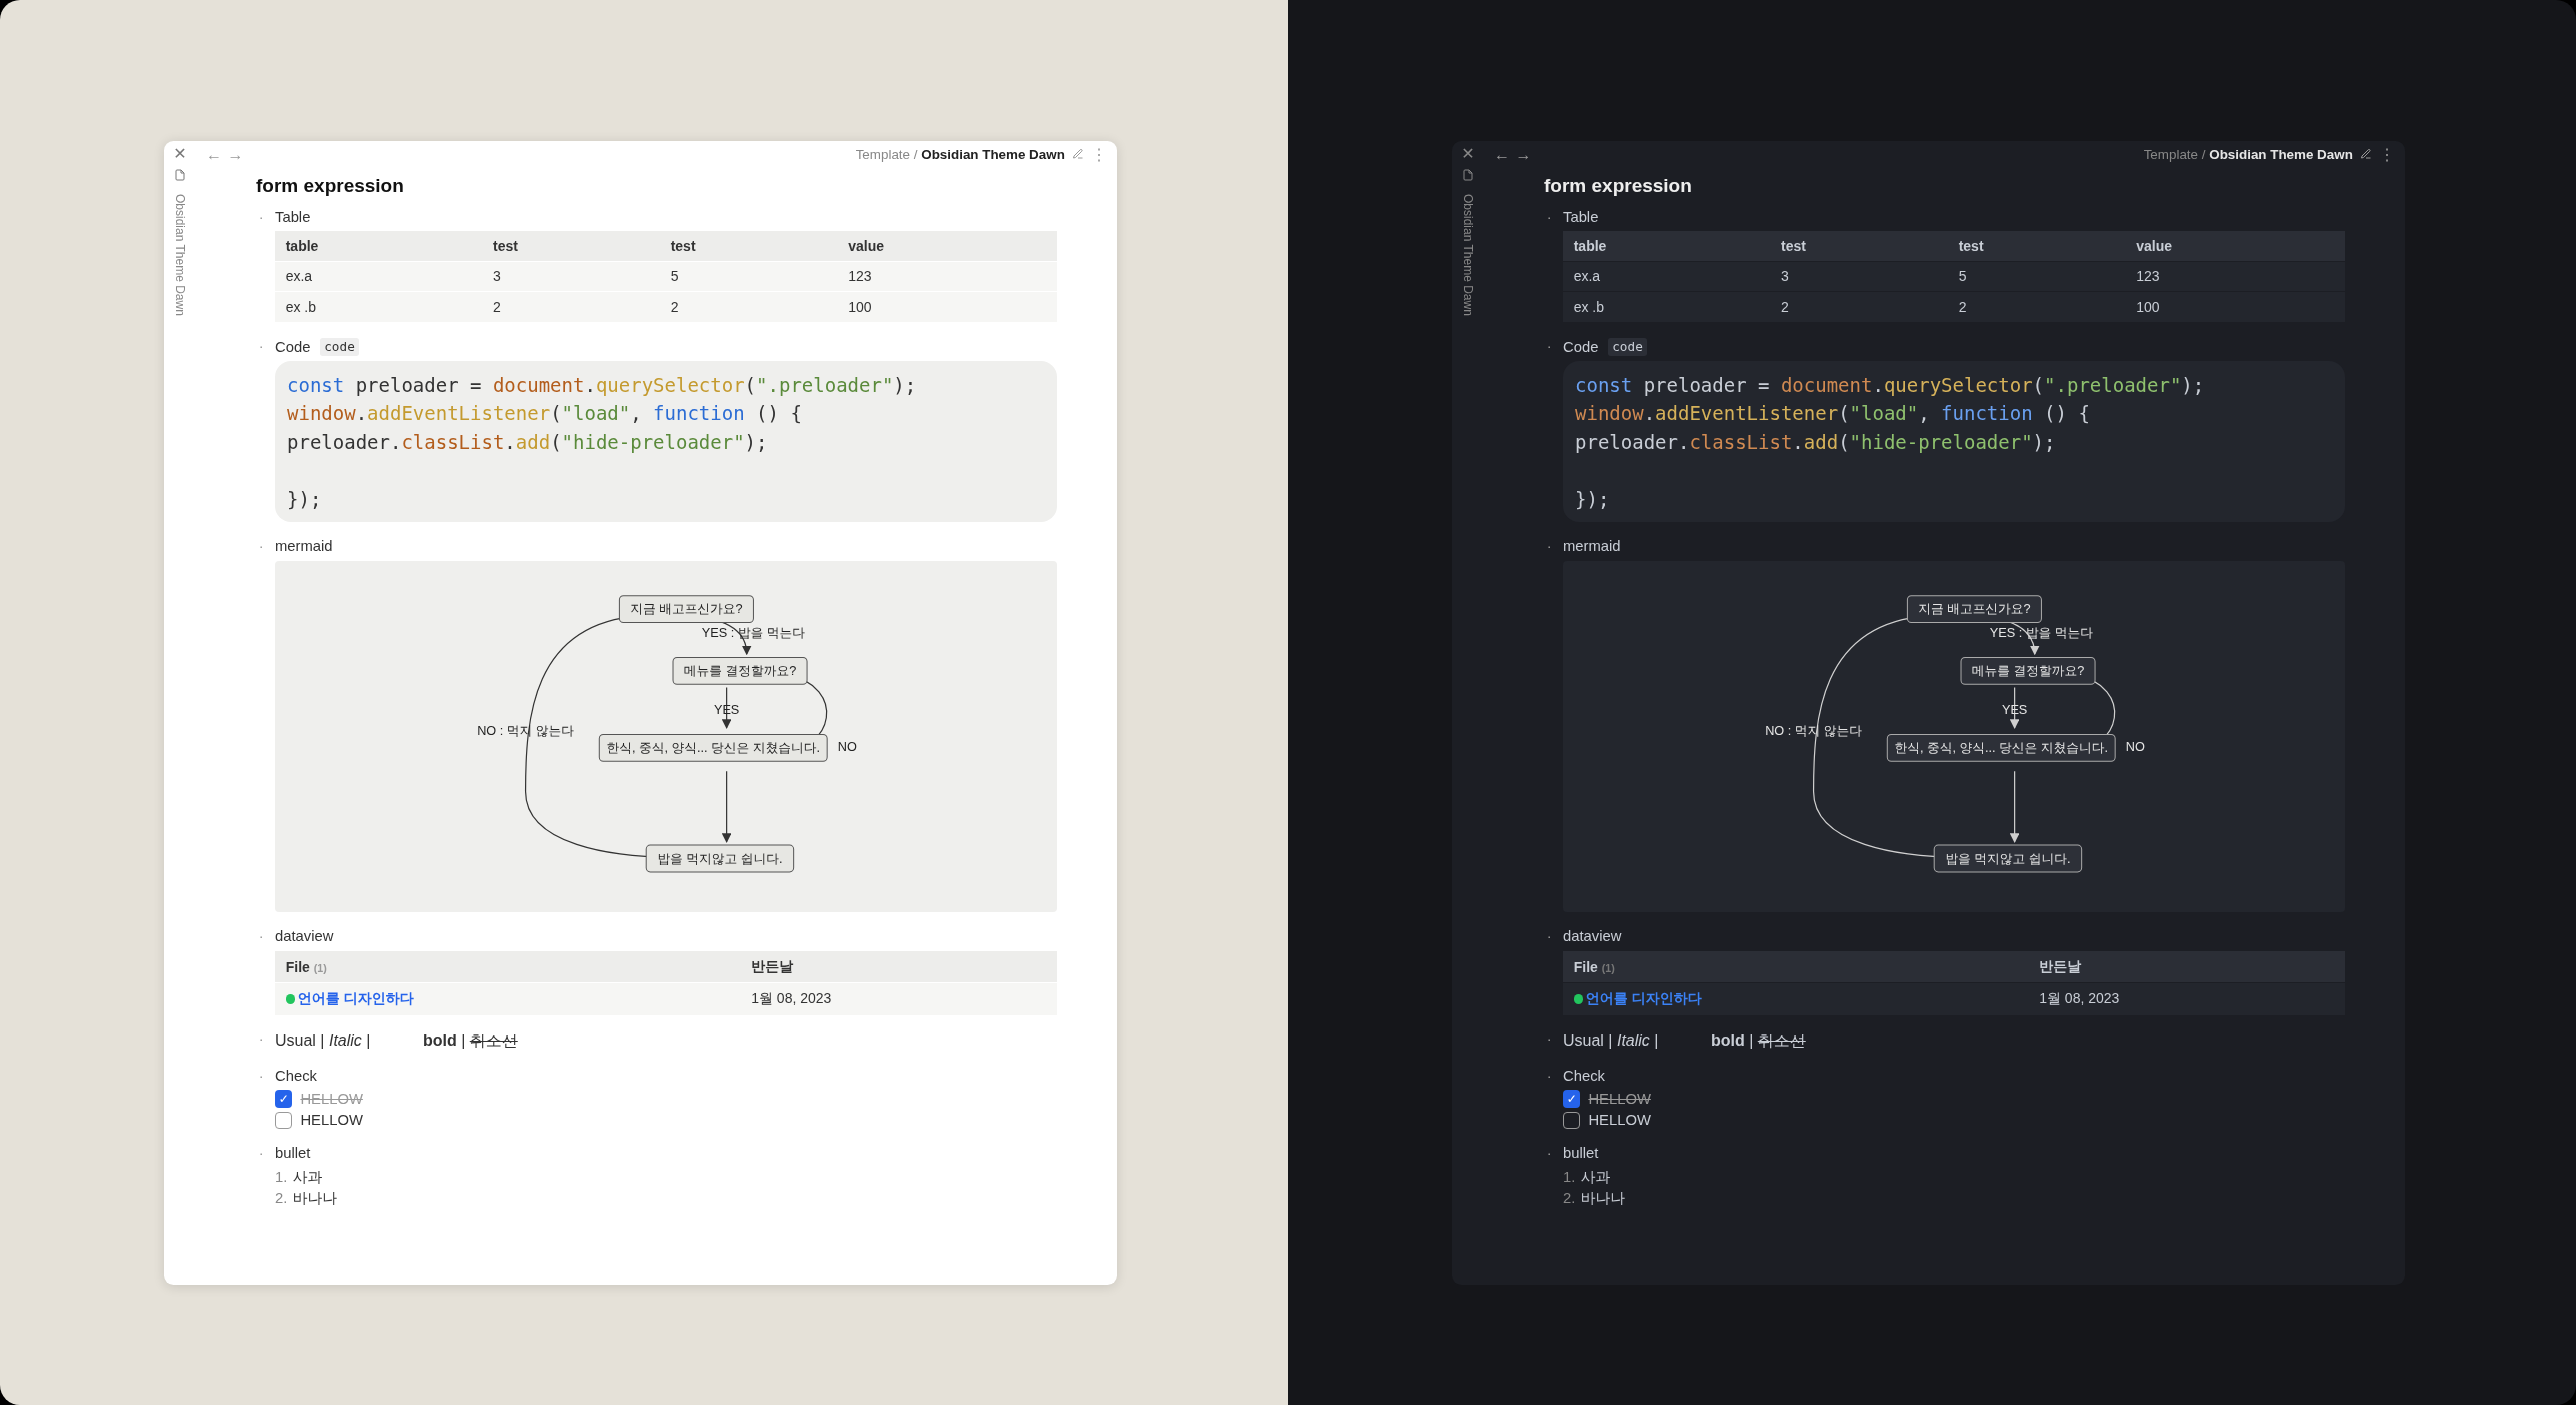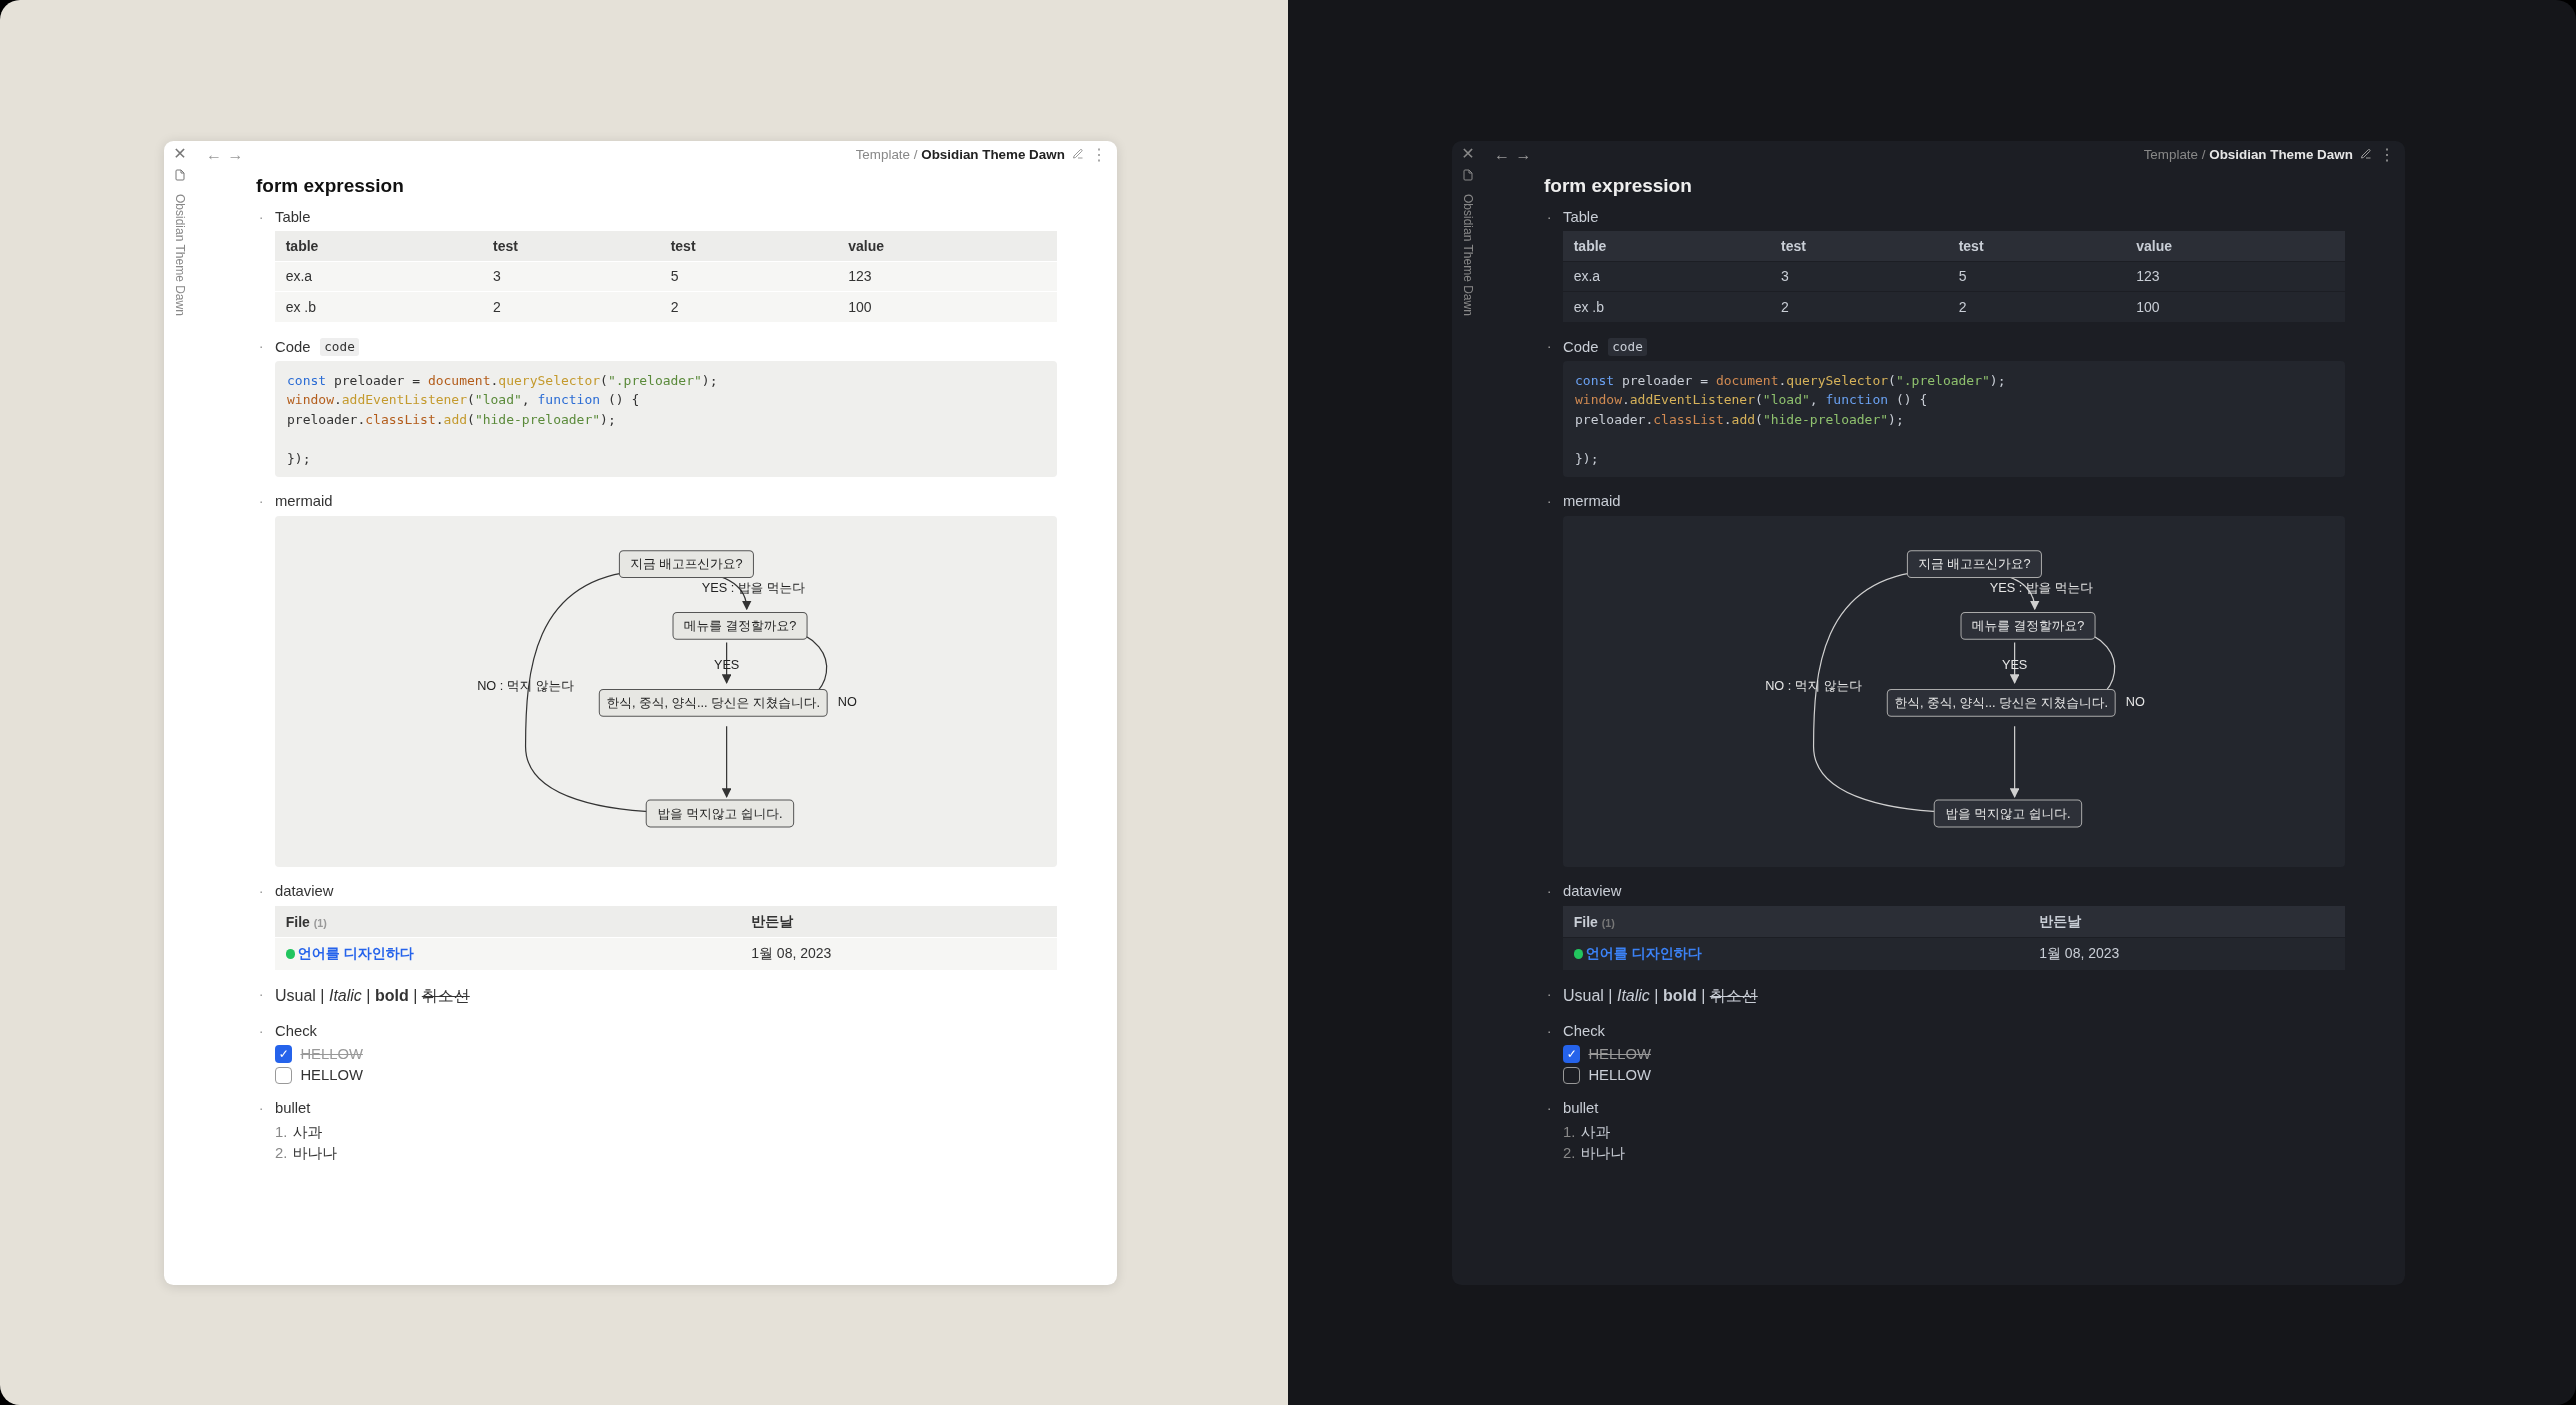--- a/index.html
+++ b/index.html
@@ -82,24 +82,24 @@
 .dark  table.tbl thead tr { background:#2b2e36; }
 .dark  table.tbl tbody tr { background:#23262d; border-top:0.7px solid #1c1e24; }
 
 
 .code-inline { font-family:ui-monospace,Menlo,monospace; font-size:12.7px; padding:1.3px 4px; border-radius:2.7px; }
 .light .code-inline { background:#eee; }
 .dark  .code-inline { background:#2b2e36; }
 
 .codeblock {
   font-family: ui-monospace, Menlo, monospace;
-  font-size: 13px;
+  font-size: 19px;
   line-height: 1.5;
   padding: 9.4px 12px;
-  border-radius: 4px;
+  border-radius: 16px;
   white-space: pre;
   overflow-x:auto;
 }
 .light .codeblock { background:#efefed; }
 .dark  .codeblock { background:#23262d; }
 .tk-kw   { color:#2b6cd4; }
 .tk-prop { color:#b35d1c; }
 .tk-fn   { color:#c49a2e; }
 .tk-str  { color:#5a8a3a; }
 .dark .tk-kw   { color:#6aa0f0; }
@@ -131,21 +131,21 @@
 
 
 .dv thead tr { }
 .dv .link { text-decoration:none;font-weight:bold; }
 .light .dv .link { color:#2563eb; }
 .dark  .dv .link { color:#3b82f6; }
 .dot { display:inline-block; width:9.4px;height:9.4px;border-radius:50%; background:#22c55e; margin-right:2.7px; vertical-align:-0.7px;}
 
 
 .italic { font-style:italic; }
-.bold   { font-weight:700; }
+.bold   { font-weight:700;margin-left:48px; }
 .strike { text-decoration:line-through; }
 
 
 .chk-row { display:flex; align-items:center; gap:8px; margin:4px 0; }
 .chk {
   width:17.4px;height:17.4px;border-radius:4px;display:flex;align-items:center;justify-content:center;
   font-size:12px;
 }
 .chk.checked { background:#2563eb; color:#fff; }
 .chk.unchecked { border:1.3px solid #999; }

